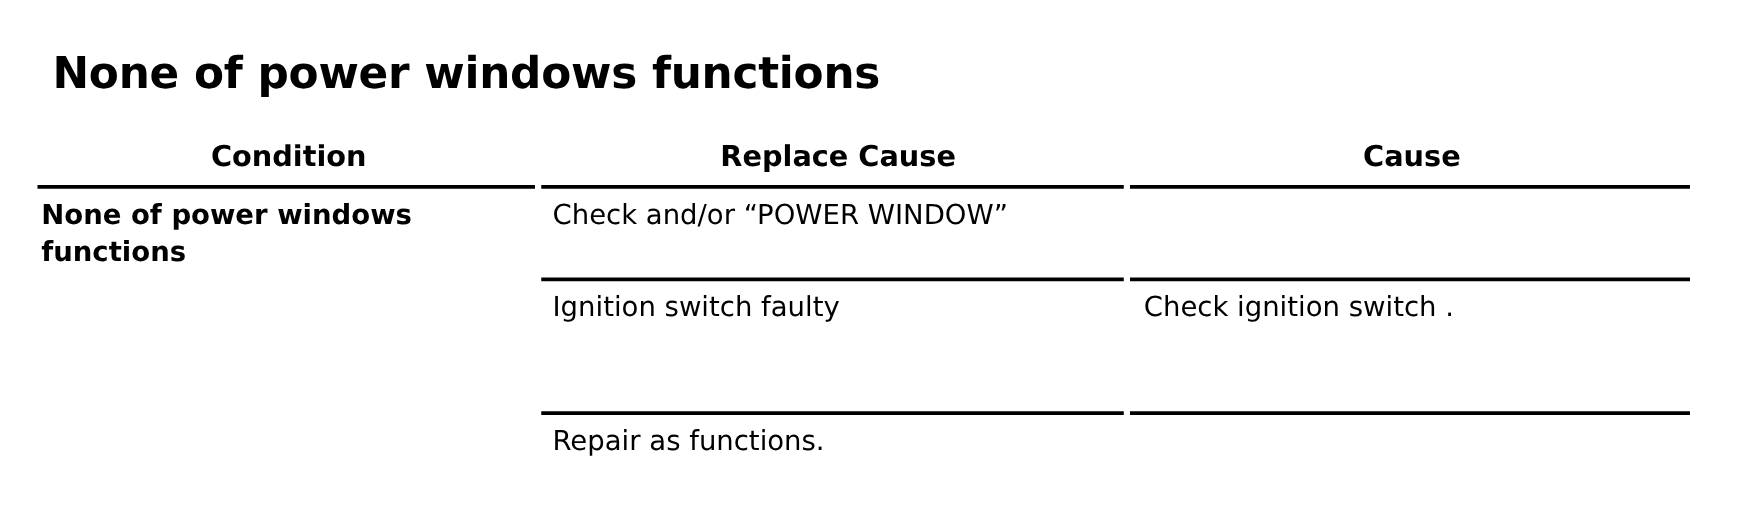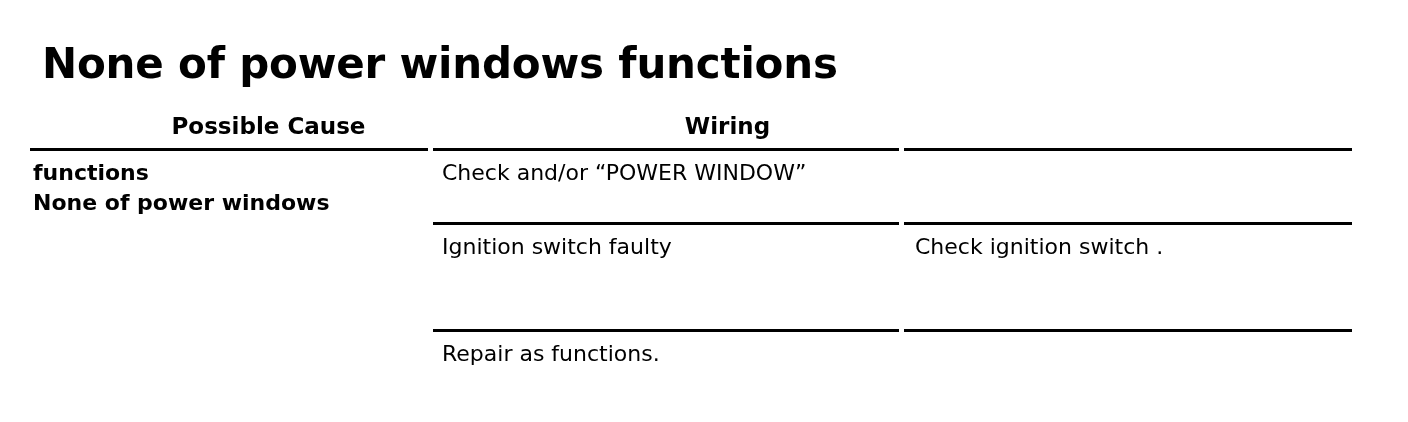--- a/index.html
+++ b/index.html
@@ -19,21 +19,21 @@
     position: relative;
     width: 1408px;
     height: 422px;
   }
 
   
   .page-title {
     position: absolute;
     left: 42px;
     top: 14px;
-    font-size: 42px;
+    font-size: 35px;
     font-weight: bold;
     letter-spacing: -0.2px;
     line-height: 44px;
     white-space: nowrap;
   }
 
   
   .tbl {
     position: absolute;
     left: 30px;
@@ -112,36 +112,37 @@
 </head>
 <body>
 
 <div class="page">
 
   <h1 class="page-title">None of power windows functions</h1>
 
   <div class="tbl">
 
     <div class="row hdr-row">
-      <div class="hdr-cell col-cause">Possible Cause</div>
-      <div class="hdr-cell col-action">Wiring</div>
+      <div class="hdr-cell col-condition">Condition</div>
+      <div class="hdr-cell col-cause">Replace Cause</div>
+      <div class="hdr-cell col-action">Cause</div>
     </div>
 
     <div class="rule-row">
       <div class="rule-seg seg-condition"></div>
       <div class="rule-gap seg-gap"></div>
       <div class="rule-seg seg-cause"></div>
       <div class="rule-gap seg-gap"></div>
       <div class="rule-seg seg-action"></div>
     </div>
 
     <div class="row r1">
       <div class="body-cell col-condition">
+        <span class="cell-line">None of power windows</span>
         <span class="cell-line">functions</span>
-        <span class="cell-line">None of power windows</span>
       </div>
       <div class="body-cell col-cause">
         <span class="cell-line">Check and/or “POWER WINDOW”</span>
       </div>
     </div>
 
     <div class="rule-row">
       <div class="rule-gap seg-blank-cond"></div>
       <div class="rule-seg seg-cause"></div>
       <div class="rule-gap seg-gap"></div>

